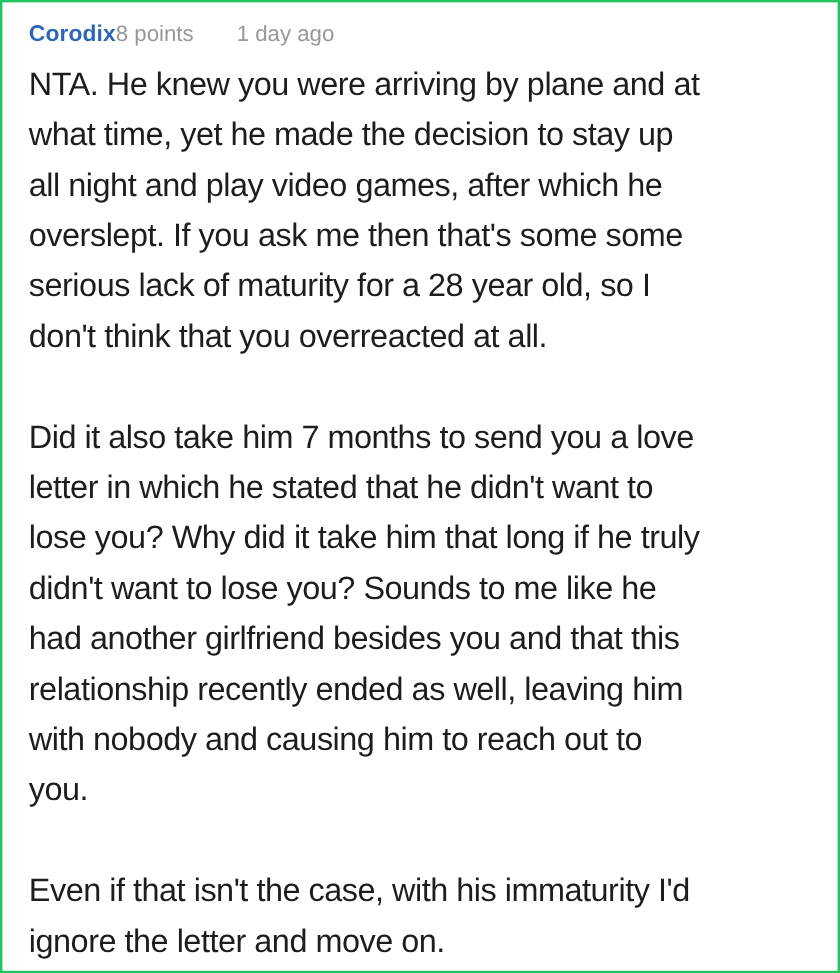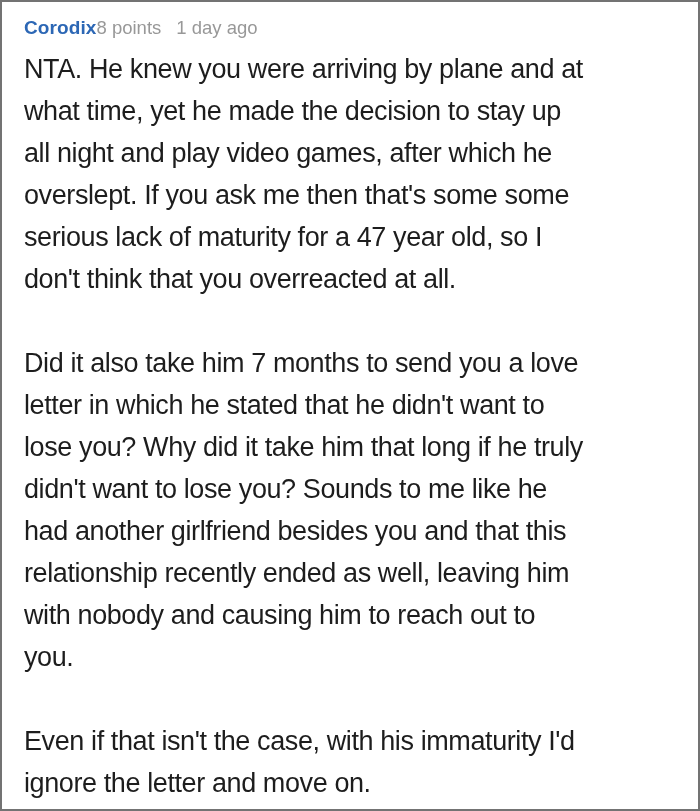--- a/index.html
+++ b/index.html
@@ -5,21 +5,21 @@
   * { margin: 0; padding: 0; box-sizing: border-box; }
 
   html, body {
     background: #ffffff;
   }
 
   .comment-card {
     width: 700px;
     height: 811px;
     background: #ffffff;
-    border: 2px solid #737373;
+    border: 2px solid #22c55e;
     overflow: hidden;
     font-family: "Liberation Sans", sans-serif;
     padding: 15px 20px 16px 22px;
   }
 
   .comment-header {
     display: flex;
     align-items: baseline;
     margin-bottom: 9px;
   }
@@ -33,21 +33,21 @@
     cursor: pointer;
   }
 
   .meta {
     font-size: 18.5px;
     color: #989898;
     font-weight: 400;
   }
 
   .meta.points { }
-  .meta.time   { margin-left: 15px; }
+  .meta.time   { margin-left: 36px; }
 
   .comment-body {
     color: #1d1d1d;
     font-size: 27px;
     line-height: 42px;
     letter-spacing: -0.4px;
     width: 660px;
   }
 
   .comment-paragraph {
@@ -66,21 +66,21 @@
     <a class="username">Corodix</a>
     <span class="meta points">8 points</span>
     <span class="meta time">1 day ago</span>
   </div>
 
   <div class="comment-body">
     <div class="comment-paragraph">NTA. He knew you were arriving by plane and at
 what time, yet he made the decision to stay up
 all night and play video games, after which he
 overslept. If you ask me then that's some some
-serious lack of maturity for a 47 year old, so I
+serious lack of maturity for a 28 year old, so I
 don't think that you overreacted at all.</div>
     <div class="comment-paragraph">Did it also take him 7 months to send you a love
 letter in which he stated that he didn't want to
 lose you? Why did it take him that long if he truly
 didn't want to lose you? Sounds to me like he
 had another girlfriend besides you and that this
 relationship recently ended as well, leaving him
 with nobody and causing him to reach out to
 you.</div>
     <div class="comment-paragraph">Even if that isn't the case, with his immaturity I'd

